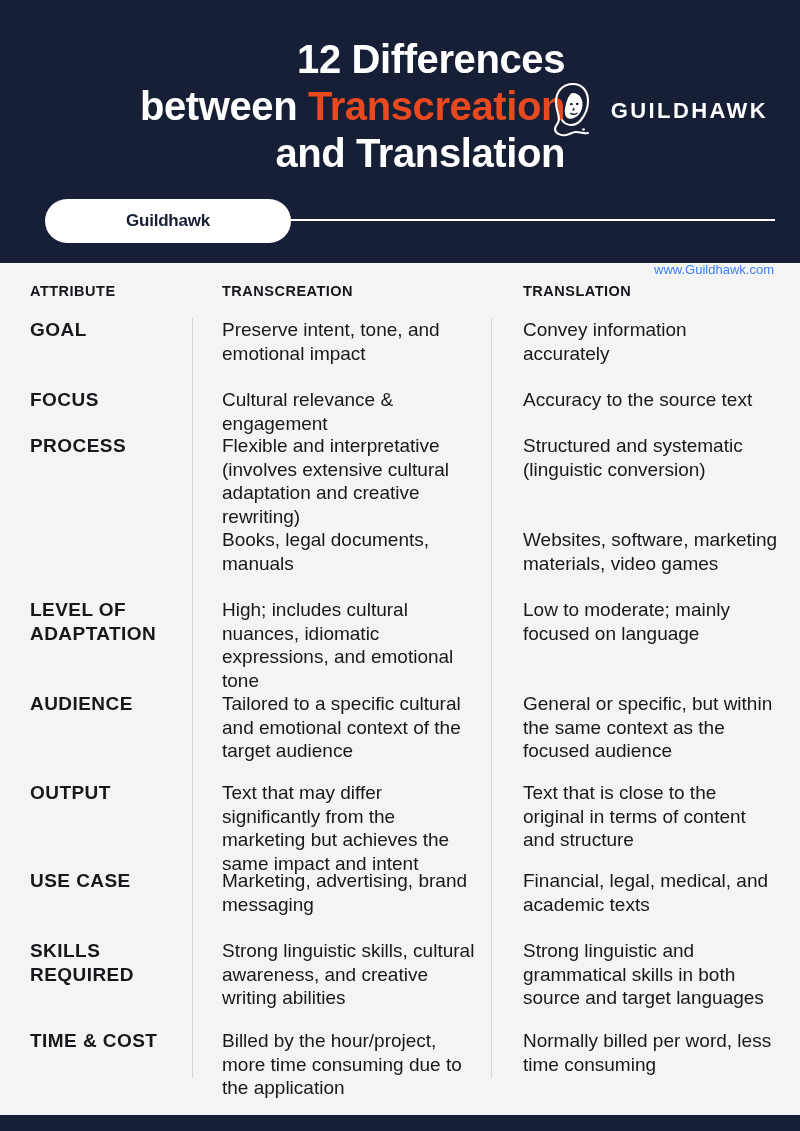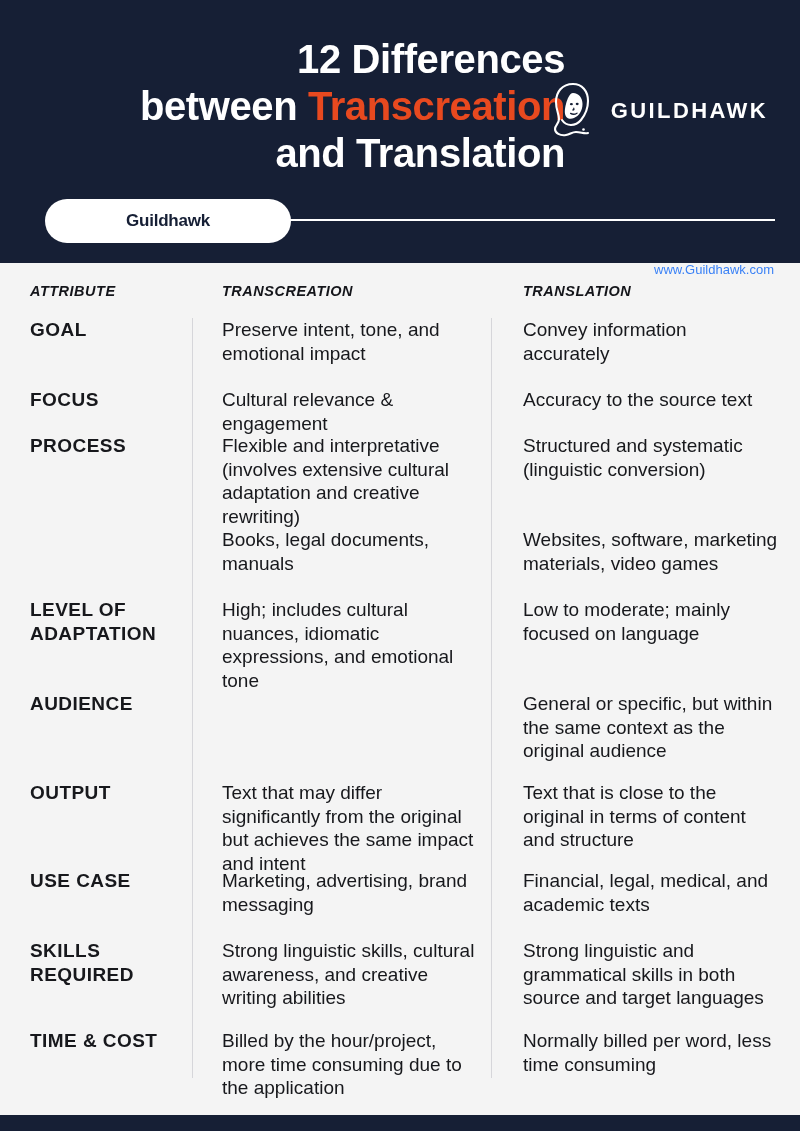--- a/index.html
+++ b/index.html
@@ -103,21 +103,20 @@
     background:#D6D6DA;
   }
   .divider.one { left:192px; }
   .divider.two { left:491px; }
 
   .thead {
     position:absolute;
     top:20px; left:0;
     width:800px;
     height:40px;
-    font-style:italic;
   }
   .th {
     position:absolute;
     font-size:14.5px;
     font-weight:bold;
     color:#14151A;
     letter-spacing:0.5px;
   }
   .th.c1 { left:30px; }
   .th.c2 { left:222px; }
@@ -237,25 +236,26 @@
           <div class="cell transcreation">Books, legal documents, manuals</div>
           <div class="cell translation">Websites, software, marketing materials, video games</div>
         </div>
         <div class="row" style="height: 94px;">
           <div class="cell label">LEVEL OF ADAPTATION</div>
           <div class="cell transcreation">High; includes cultural nuances, idiomatic expressions, and emotional tone</div>
           <div class="cell translation">Low to moderate; mainly focused on language</div>
         </div>
         <div class="row" style="height: 89px;">
           <div class="cell label">AUDIENCE</div>
-          <div class="cell translation">General or specific, but within the same context as the original audience</div>
+          <div class="cell transcreation">Tailored to a specific cultural and emotional context of the target audience</div>
+          <div class="cell translation">General or specific, but within the same context as the focused audience</div>
         </div>
         <div class="row" style="height: 88px;">
           <div class="cell label">OUTPUT</div>
-          <div class="cell transcreation">Text that may differ significantly from the original but achieves the same impact and intent</div>
+          <div class="cell transcreation">Text that may differ significantly from the marketing but achieves the same impact and intent</div>
           <div class="cell translation">Text that is close to the original in terms of content and structure</div>
         </div>
         <div class="row" style="height: 70px;">
           <div class="cell label">USE CASE</div>
           <div class="cell transcreation">Marketing, advertising, brand messaging</div>
           <div class="cell translation">Financial, legal, medical, and academic texts</div>
         </div>
         <div class="row" style="height: 90px; text-decoration: underline;">
           <div class="cell label">SKILLS REQUIRED</div>
           <div class="cell transcreation">Strong linguistic skills, cultural awareness, and creative writing abilities</div>

